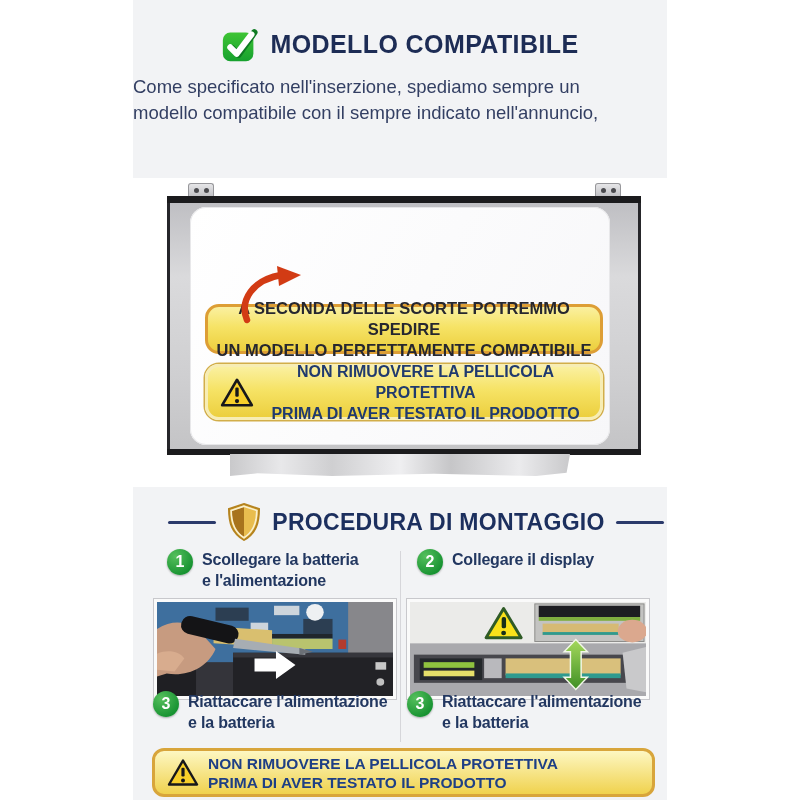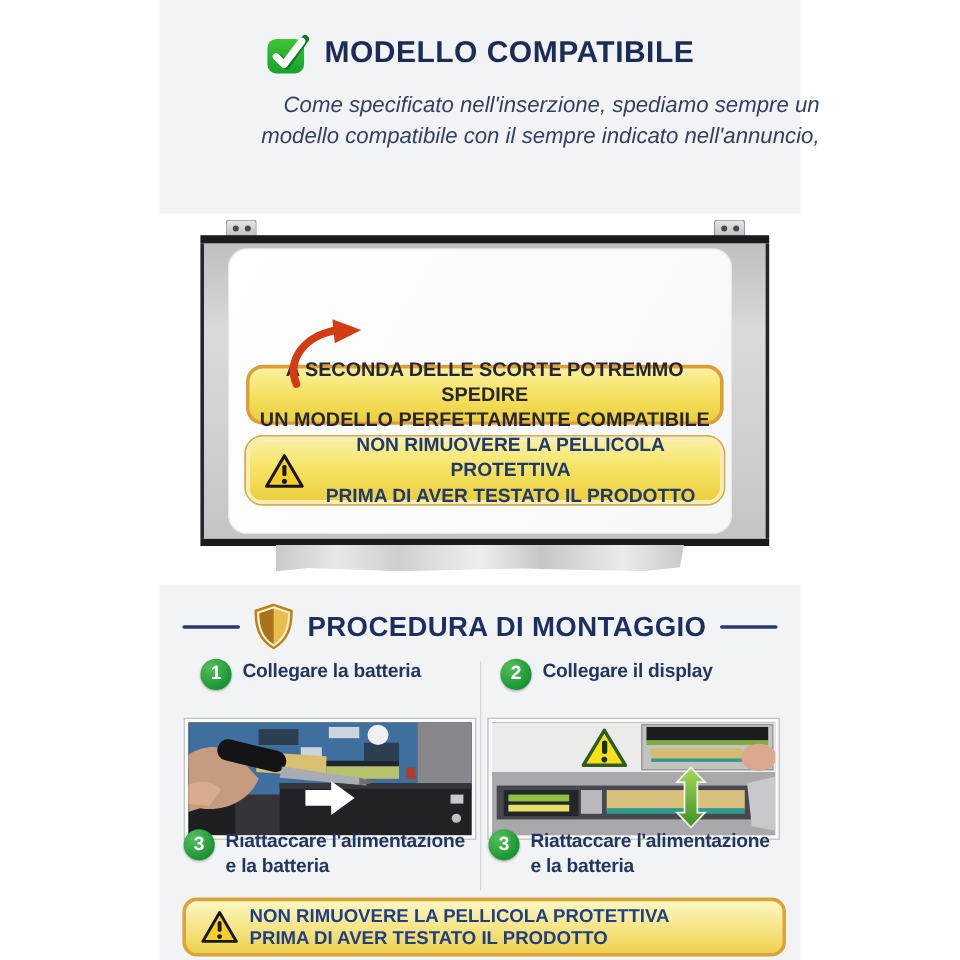--- a/index.html
+++ b/index.html
@@ -4,21 +4,21 @@
 <style>
   * { margin:0; padding:0; box-sizing:border-box; }
   body { background:#ffffff; font-family:"Liberation Sans", sans-serif; }
   .canvas { position:relative; width:800px; height:800px; background:#ffffff; overflow:hidden; margin:0 auto; }
   .column { position:absolute; left:133px; top:0; width:534px; height:800px; background:#f2f3f5; }
 
   
   .title-row { position:absolute; top:26px; left:0; width:100%; display:flex; justify-content:center; align-items:center; gap:12px; }
   .check-icon svg { width:37px; height:37px; display:block; }
   .page-title { font-size:25px; font-weight:bold; color:#1d2c55; letter-spacing:0.4px; }
-  .intro { position:absolute; top:74px; left:16px; width:100%; text-align:right; color:#333f63; font-size:18.5px; line-height:26px;font-style:italic; }
+  .intro { position:absolute; top:74px; left:0; width:100%; text-align:left; color:#333f63; font-size:18.5px; line-height:26px; }
 
   
   .photo-band { position:absolute; top:178px; left:-133px; width:800px; height:309px; background:#ffffff; }
   .band-inner { position:absolute; left:133px; top:0; width:534px; height:309px; }
   .bracket { position:absolute; width:26px; height:14px; background:linear-gradient(180deg,#e6e6e8,#bfbfc3); border:1px solid #97979b; border-bottom:none; border-radius:3px 3px 0 0; display:flex; justify-content:center; align-items:center; gap:5px; }
   .bracket i { width:5px; height:5px; border-radius:50%; background:#4a4a4e; }
   .bracket-l { left:55px; top:5px; }
   .bracket-r { left:462px; top:5px; }
   .bar-top { position:absolute; left:34px; top:18px; width:474px; height:7px; background:#1b1b1d; }
   .panel-body { position:absolute; left:34px; top:25px; width:474px; height:246px; background:linear-gradient(180deg,#bfbfc3,#dadadc 30%,#cfcfd1 70%,#c4c4c6); border-left:3px solid #26262a; border-right:3px solid #26262a; }
@@ -32,21 +32,21 @@
   .label { position:absolute; left:72px; width:398px; border-radius:14px;
            background:linear-gradient(180deg,#faf0a0 0%,#f6e366 45%,#eccf3e 100%);
            display:flex; flex-direction:column; justify-content:center; text-align:center; font-weight:bold; z-index:3; }
   .label-stock { top:126px; height:50px; border:3px solid #dd9e35; color:#26272f; font-size:16.5px; line-height:21px; }
   .label-film  { top:186px; height:56px; border:3px solid #f7edb4; box-shadow:0 0 0 1.5px #d2ae4a; color:#203a6e; font-size:16px; line-height:21px; flex-direction:row; align-items:center; gap:9px; padding:0 12px; }
   .warn-icon svg { display:block; }
   .label-film .warn-icon svg { width:34px; height:31px; }
   .film-text { flex:1; text-align:center; }
 
   
-  .proc-title-row { position:absolute; top:503px; left:0; width:100%; display:flex; justify-content:center; align-items:center; gap:11px; }
+  .proc-title-row { position:absolute; top:503px; left:16px; width:100%; display:flex; justify-content:center; align-items:center; gap:11px; }
   .hline { width:48px; height:3px; background:#2b3a6b; border-radius:2px; }
   .proc-title { font-size:23px; font-weight:bold; color:#1c2f5e; letter-spacing:0.3px; }
   .shield-icon svg { width:34px; height:38px; display:block; }
   .v-divider { position:absolute; left:267px; top:551px; width:1px; height:191px; background:#d6d6da; }
 
   .step { position:absolute; display:flex; gap:9px; align-items:flex-start; }
   .badge { flex:0 0 auto; width:26px; height:26px; border-radius:50%; background:radial-gradient(circle at 32% 28%, #55bf5c, #179231 75%); color:#ffffff; font-weight:bold; font-size:16px; display:flex; align-items:center; justify-content:center; box-shadow:0 1px 2px rgba(0,0,0,0.3); }
   .step-text { font-size:16px; font-weight:bold; color:#223760; line-height:21px; letter-spacing:-0.2px; }
   .step-1 { left:34px;  top:549px; }
   .step-2 { left:284px; top:549px; }
@@ -146,21 +146,22 @@
       </span>
       <span class="proc-title">PROCEDURA DI MONTAGGIO</span>
       <div class="hline"></div>
     </div>
 
     <div class="v-divider"></div>
 
     <div class="step step-1">
       <div class="badge">1</div>
       <div class="step-text">
-        <div>Collegare la batteria</div>
+        <div>Scollegare la batteria</div>
+        <div>e l'alimentazione</div>
       </div>
     </div>
     <div class="step step-2">
       <div class="badge">2</div>
       <div class="step-text">
         <div>Collegare il display</div>
       </div>
     </div>
 
     <div class="photo photo-left">

